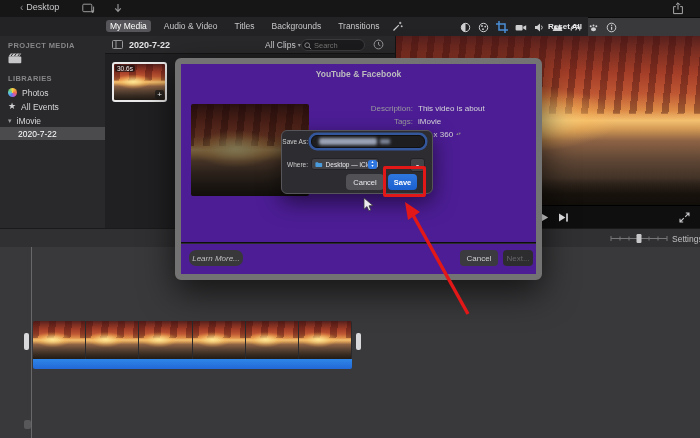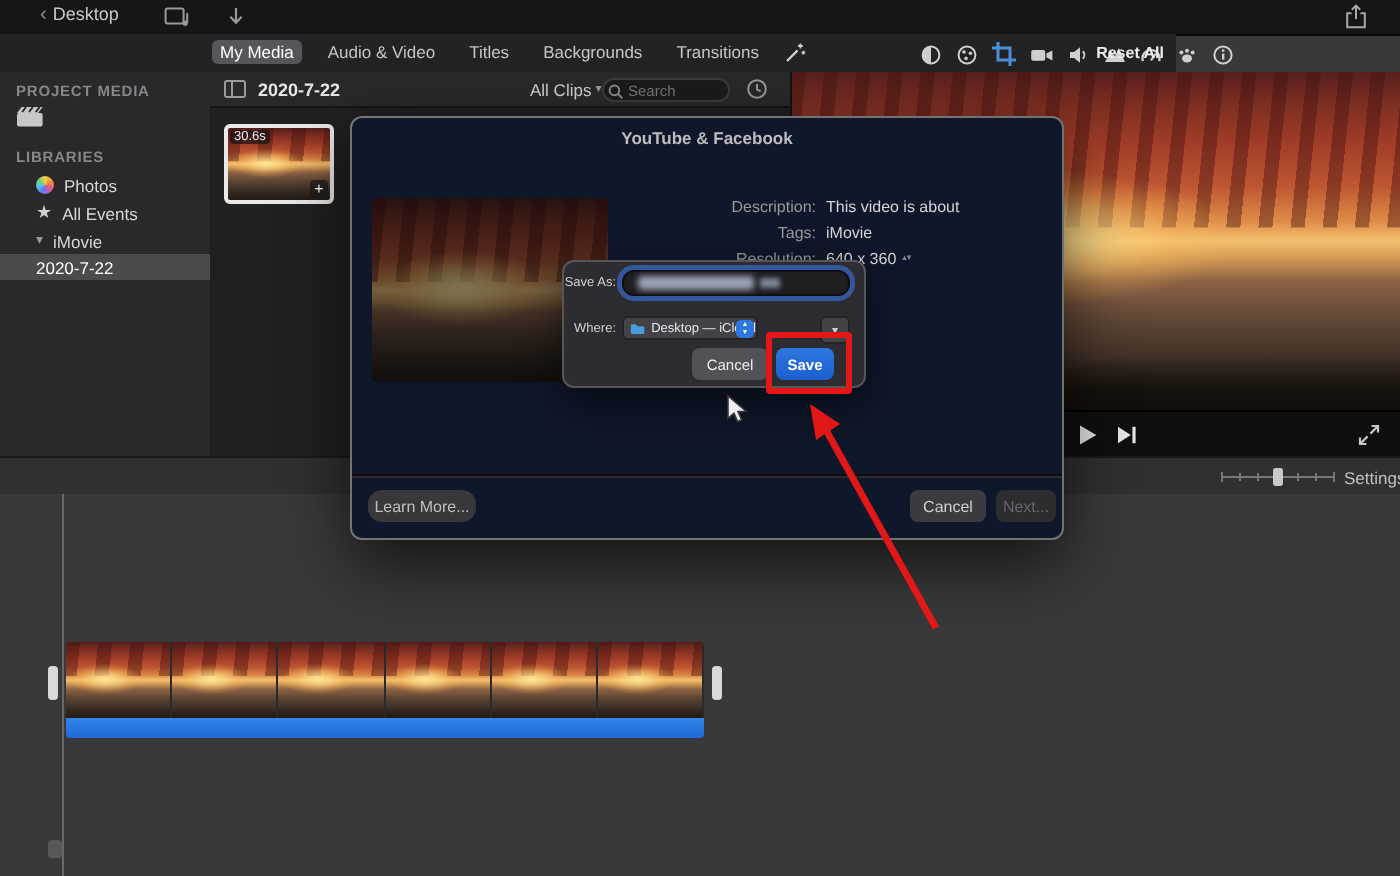--- a/index.html
+++ b/index.html
@@ -24,21 +24,21 @@
   
   .tabbar{left:0;top:17px;width:588px;height:19px;background:#232325;border-bottom:1px solid #121213;}
   .tabs{left:106px;top:3px;display:flex;gap:9px;align-items:center;font-size:8.5px;color:#c6c6c8;}
   .tab{padding:1px 4px;white-space:nowrap;}
   .tab.sel{background:#56565a;border-radius:3px;color:#fff;}
   .adjgroup{left:460px;top:4px;display:flex;gap:7px;align-items:center;}
   .resetall{right:6px;top:5px;font-size:8px;font-weight:bold;color:#ececee;}
   
   .sidebar{left:0;top:36px;width:105px;height:192px;background:#29292b;border-right:1px solid #141415;}
   .sb-head{left:8px;font-size:7.5px;font-weight:bold;color:#87878a;letter-spacing:.4px;}
-  .sb-row{left:0;width:105px;height:13px;display:flex;align-items:center;gap:5px;padding-left:18px;box-sizing:border-box;font-size:8.5px;color:#d8d8da;}
+  .sb-row{left:0;width:105px;height:13px;display:flex;align-items:center;gap:5px;padding-left:8px;box-sizing:border-box;font-size:8.5px;color:#d8d8da;}
   .sb-row.sel{background:#4b4b4e;color:#fff;padding-left:18px;}
   .pinwheel{width:9px;height:9px;border-radius:50%;background:conic-gradient(#f6d14a,#f09b3c,#ef6461,#b65bd2,#5b7ee8,#59c3e8,#72d175,#f6d14a);}
   .star{font-size:9px;color:#d0d0d2;line-height:9px;}
   .disc{font-size:7px;color:#9a9a9c;line-height:7px;}
   
   .browser{left:105px;top:36px;width:290px;height:192px;background:#202022;}
   .br-head{left:0;top:0;width:290px;height:17px;background:#29292b;border-bottom:1px solid #151516;display:flex;align-items:center;}
   .br-title{font-size:9px;font-weight:bold;color:#e6e6e8;margin-left:6px;}
   .allclips{position:absolute;left:160px;top:4px;font-size:8.5px;color:#cfcfd1;display:flex;gap:2px;align-items:center;}
   .allclips .disc{font-size:6px;}
@@ -59,32 +59,32 @@
   
   .timeline{left:0;top:247px;width:700px;height:191px;background:#39393b;}
   .playhead{left:31px;top:0;width:1px;height:191px;background:#68686a;}
   .clipstrip{left:33px;top:74px;width:319px;height:48px;}
   .frames{left:0;top:0;width:319px;height:38px;display:flex;overflow:hidden;border-radius:2px 2px 0 0;}
   .frame{flex:1 1 0;border-right:1px solid rgba(0,0,0,.25);}
   .audiobar{left:0;top:38px;width:319px;height:10px;background:linear-gradient(180deg,#2f86e8,#2268d6);border-radius:0 0 2px 2px;}
   .trimhandle{width:5px;height:17px;background:#d9d9db;border-radius:2px;top:12px;}
   .tl-bottom-marker{left:24px;top:173px;width:7px;height:9px;background:#58585a;border-radius:2px;}
   
-  .dialog{left:175px;top:58px;width:355px;height:210px;background:#0f172a;border:1px solid #737373;border-radius:6px;
+  .dialog{left:175px;top:58px;width:355px;height:210px;background:#4c1d95;border:6px solid #737373;border-radius:6px;
           box-shadow:0 12px 34px rgba(0,0,0,.65);z-index:50;}
   .dlg-title{left:0;top:5px;width:355px;text-align:center;font-size:8.5px;font-weight:bold;color:#bcbcbe;}
   .dlg-thumb{left:10px;top:40px;width:118px;height:92px;filter:brightness(.5) saturate(.85);border-radius:2px;}
   .fld-label{font-size:8px;color:#9a9a9d;text-align:right;width:100px;left:132px;}
   .fld-value{font-size:8px;color:#d6d6d8;left:237px;display:flex;gap:3px;align-items:center;}
   .mini-stepper{font-size:4.5px;color:#88888b;line-height:4.5px;}
   .note{left:258px;top:76px;width:98px;font-size:7.5px;line-height:10px;color:#b2b2b5;}
   .inforow{left:8px;top:155px;width:340px;height:12px;display:flex;align-items:center;gap:6px;font-size:8px;color:#c9c9cc;}
   .dlg-sep{left:0;top:178px;width:355px;height:1px;background:#0d0d0e;border-bottom:1px solid #2c2c2e;}
   .btn{display:flex;align-items:center;justify-content:center;border-radius:4px;font-size:8px;height:16px;box-sizing:border-box;}
-  .learnmore{left:8px;top:186px;width:54px;background:#38383b;color:#bfbfc1;border-radius:7px;}
+  .learnmore{left:8px;top:186px;width:54px;background:#38383b;color:#bfbfc1;border-radius:7px;font-style:italic;}
   .dlg-cancel{left:279px;top:186px;width:38px;background:#3b3b3f;color:#cfcfd1;}
   .dlg-next{left:322px;top:186px;width:30px;background:#2d2d30;color:#66666a;}
   
   .sheet{left:281px;top:130px;width:150px;height:62px;background:#2d2c30;border:1px solid #56555a;border-radius:6px;
          box-shadow:0 8px 22px rgba(0,0,0,.55);z-index:60;}
   .sh-label{font-size:6.5px;color:#cfcfd1;text-align:right;width:26px;left:0;}
   .saveas-field{left:29px;top:4px;width:112px;height:11px;background:#1e1e21;border:1px solid #0f0f10;border-radius:6px;
                 box-shadow:0 0 0 2.5px rgba(58,122,244,.55);}
   .smudge{left:7px;top:2px;width:58px;height:7px;background:#9aa2b5;filter:blur(1.6px);border-radius:2px;}
   .smudge2{left:68px;top:3px;width:10px;height:5px;background:#7d8598;filter:blur(1.4px);}

